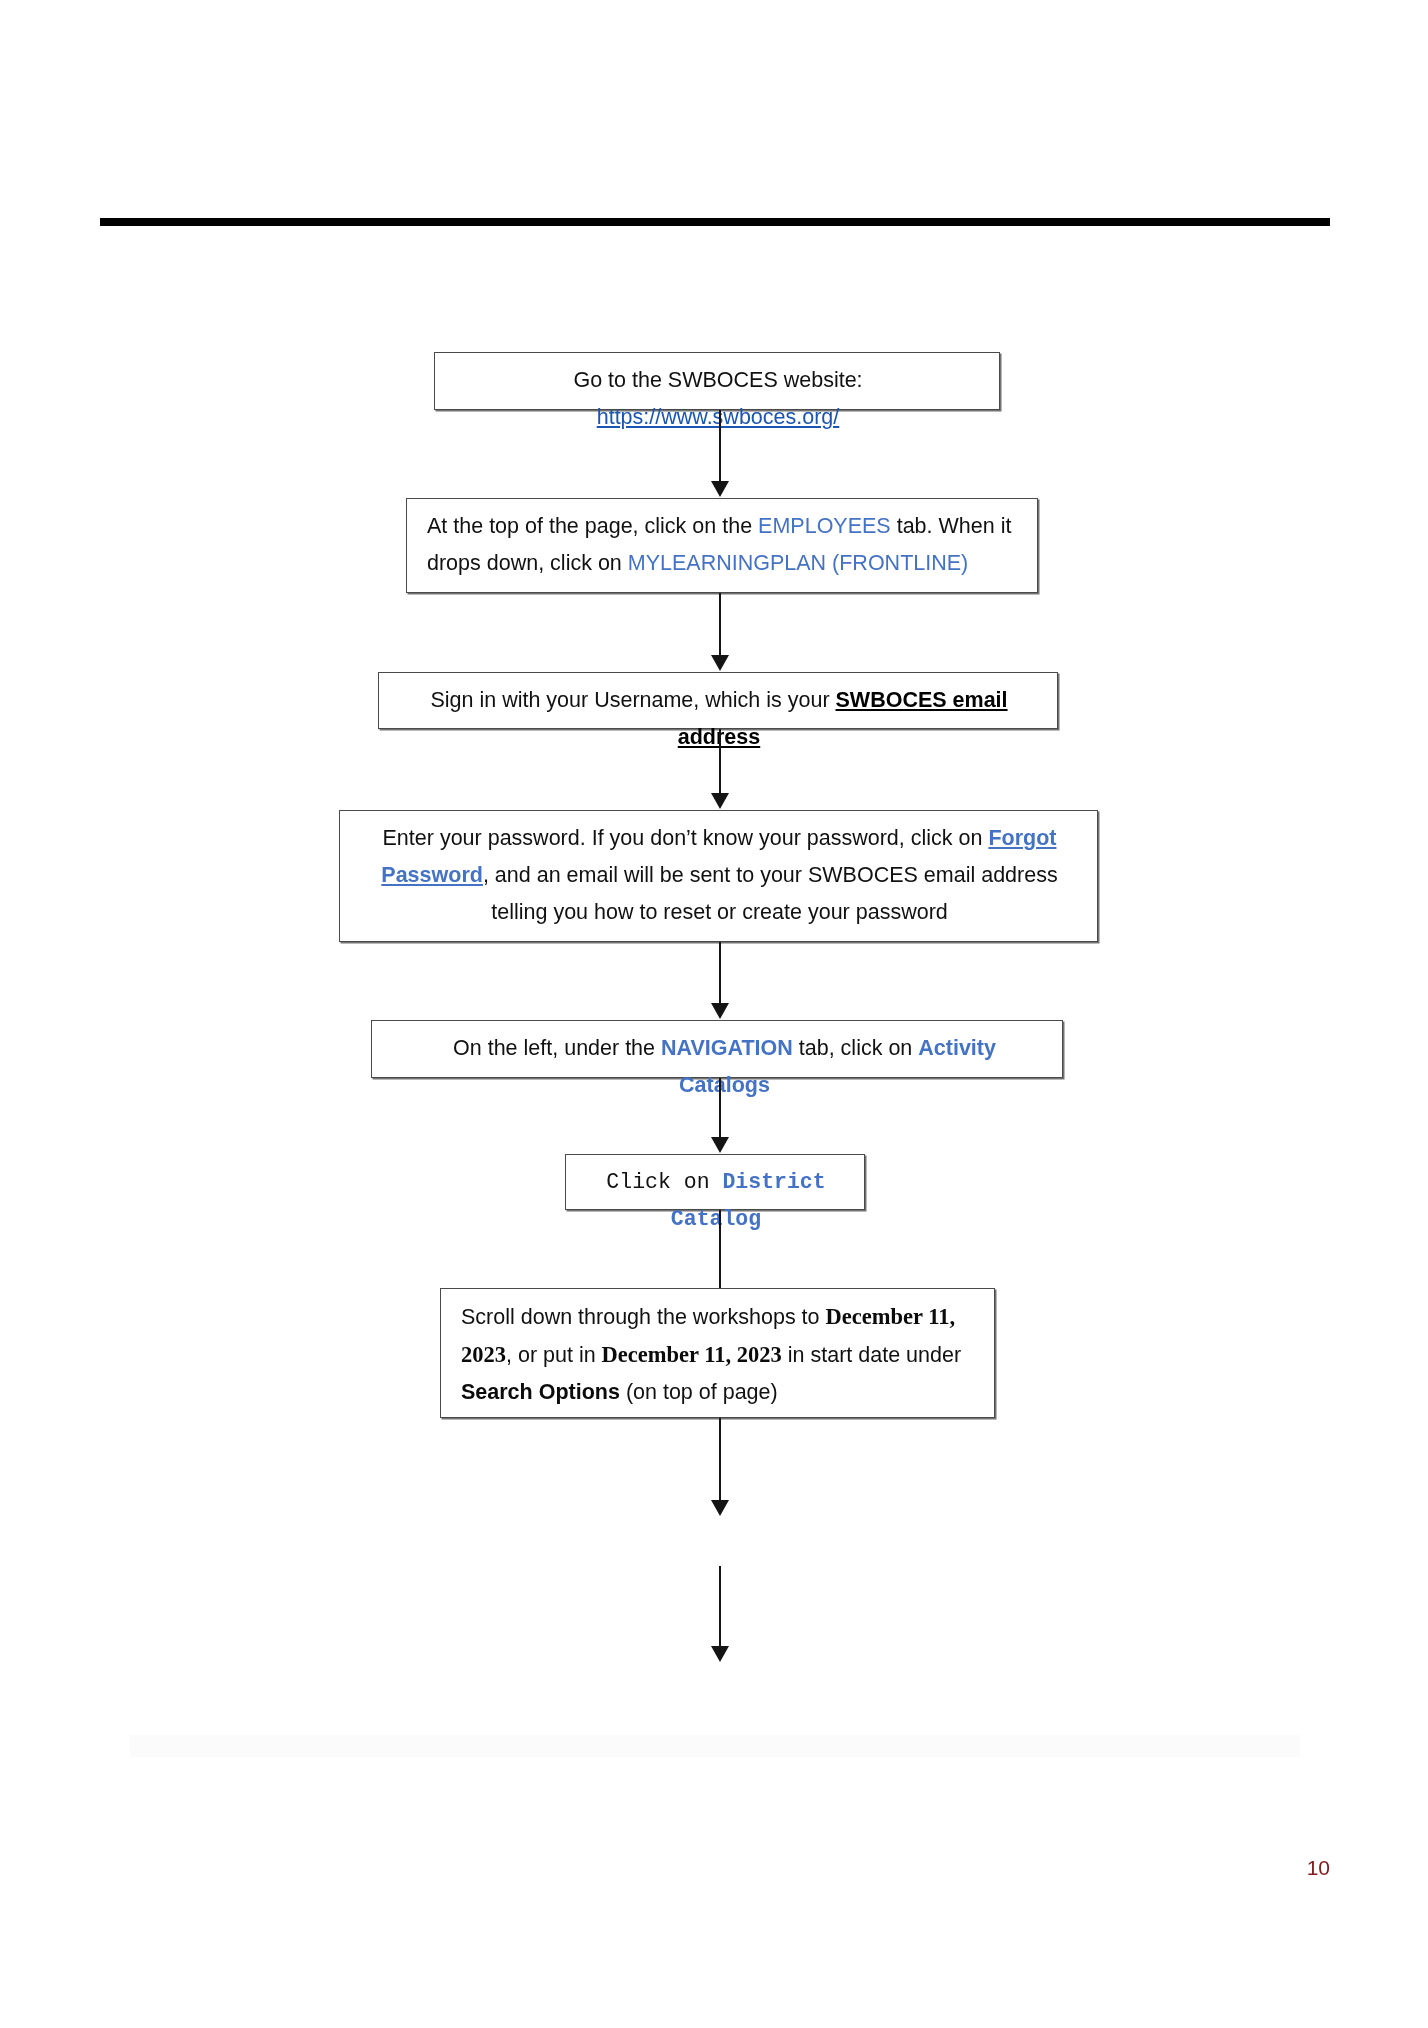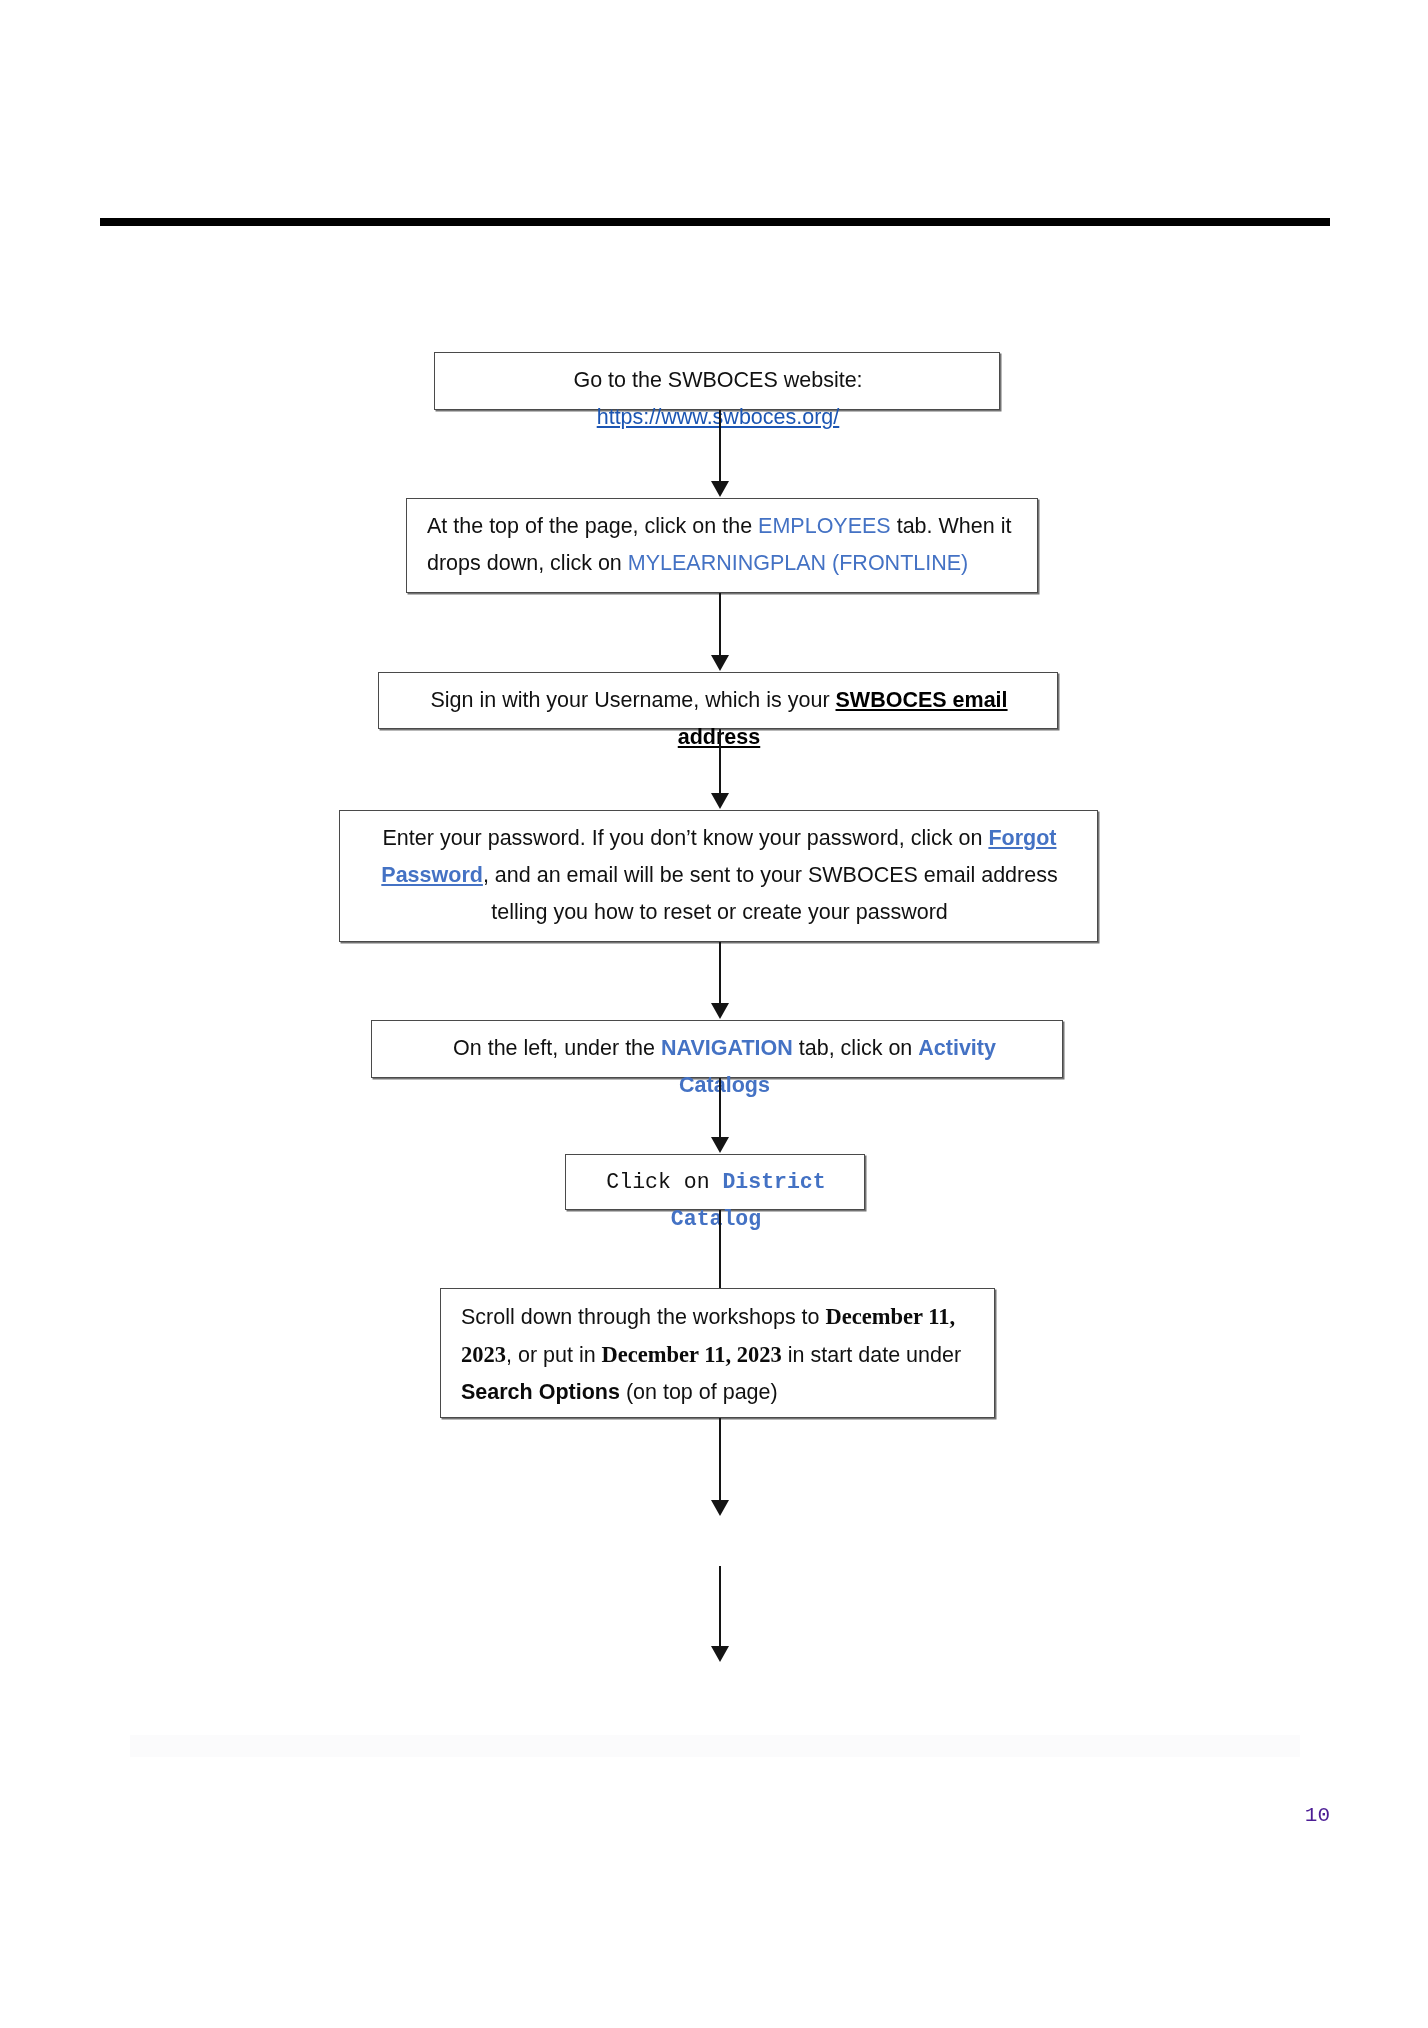--- a/index.html
+++ b/index.html
@@ -121,24 +121,24 @@
     top: 1735px;
     width: 1170px;
     height: 22px;
     background: #fbfbfc;
   }
 
   
   .page-number {
     position: absolute;
     right: 98px;
-    top: 1804px;
-    font-family: Liberation Mono, monospace;
+    top: 1856px;
+    font-family: Liberation Sans, sans-serif;
     font-size: 21px;
-    color: #4c1d95;
+    color: #7f1d1d;
   }
 </style>
 </head>
 <body>
 
 <div class="page">
 
   <div class="top-rule"></div>
 
 

